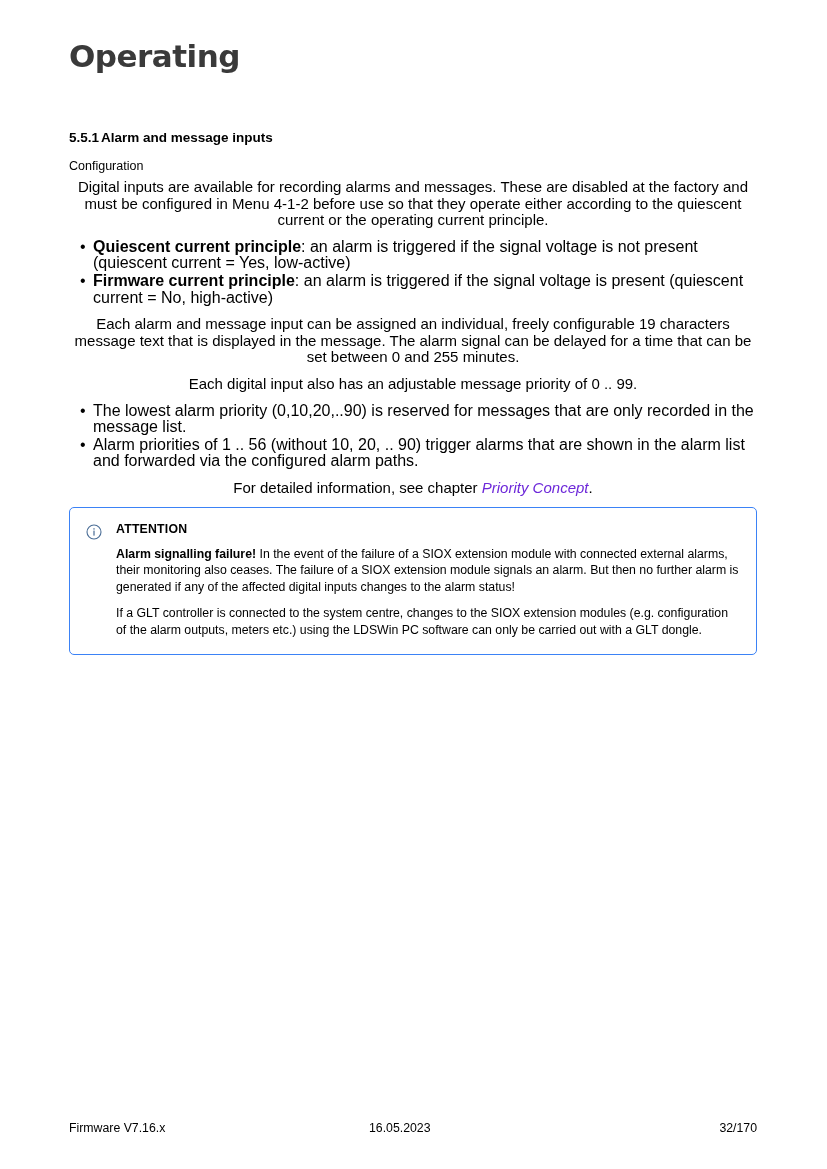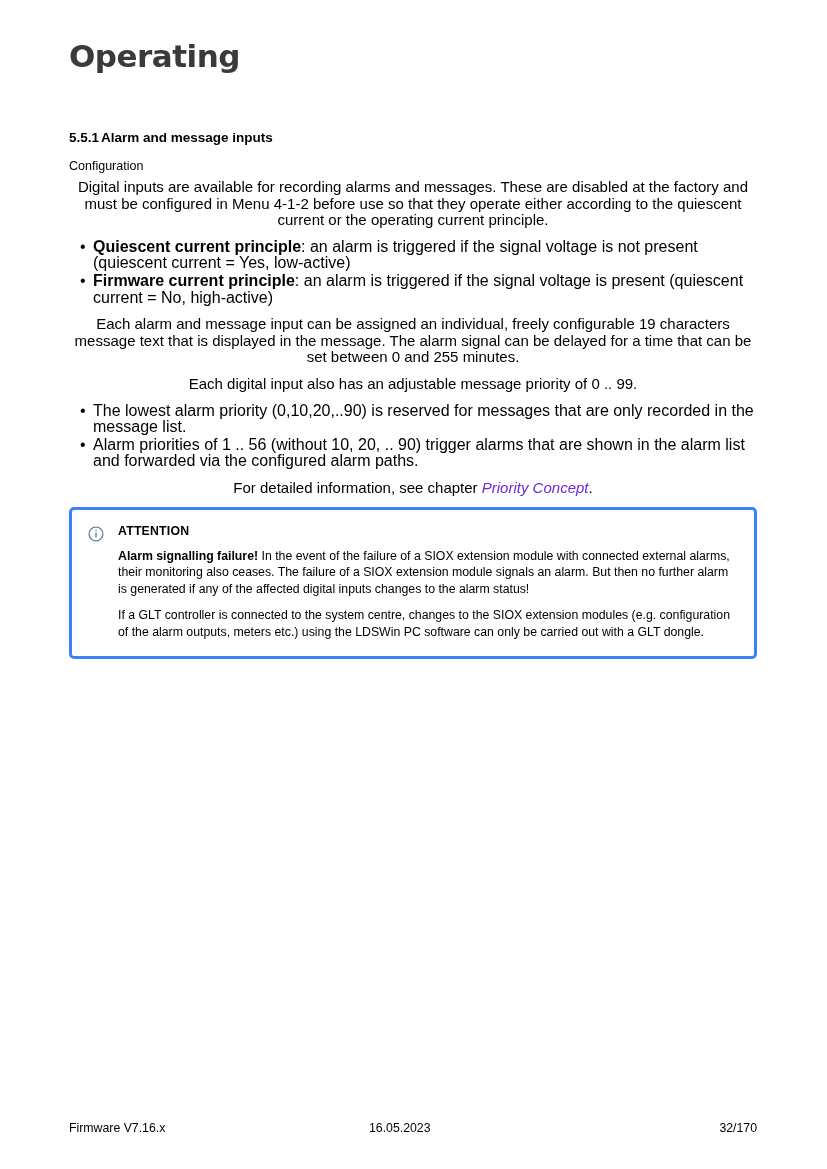--- a/index.html
+++ b/index.html
@@ -75,21 +75,21 @@
     top: 0;
   }
   b { font-weight: bold; }
   a.xref {
     color: #6d28d9;
     text-decoration: none;
     font-style: italic;
   }
   .note-box {
     margin-top: 10px;
-    border: 3px solid #3b82f6;
+    border: 1px solid #3b82f6;
     border-radius: 5px;
     background: #ffffff;
     padding: 14px 16px 16px 16px;
     display: flex;
     gap: 14px;
   }
   .note-icon {
     flex: none;
     width: 16px;
     height: 16px;

